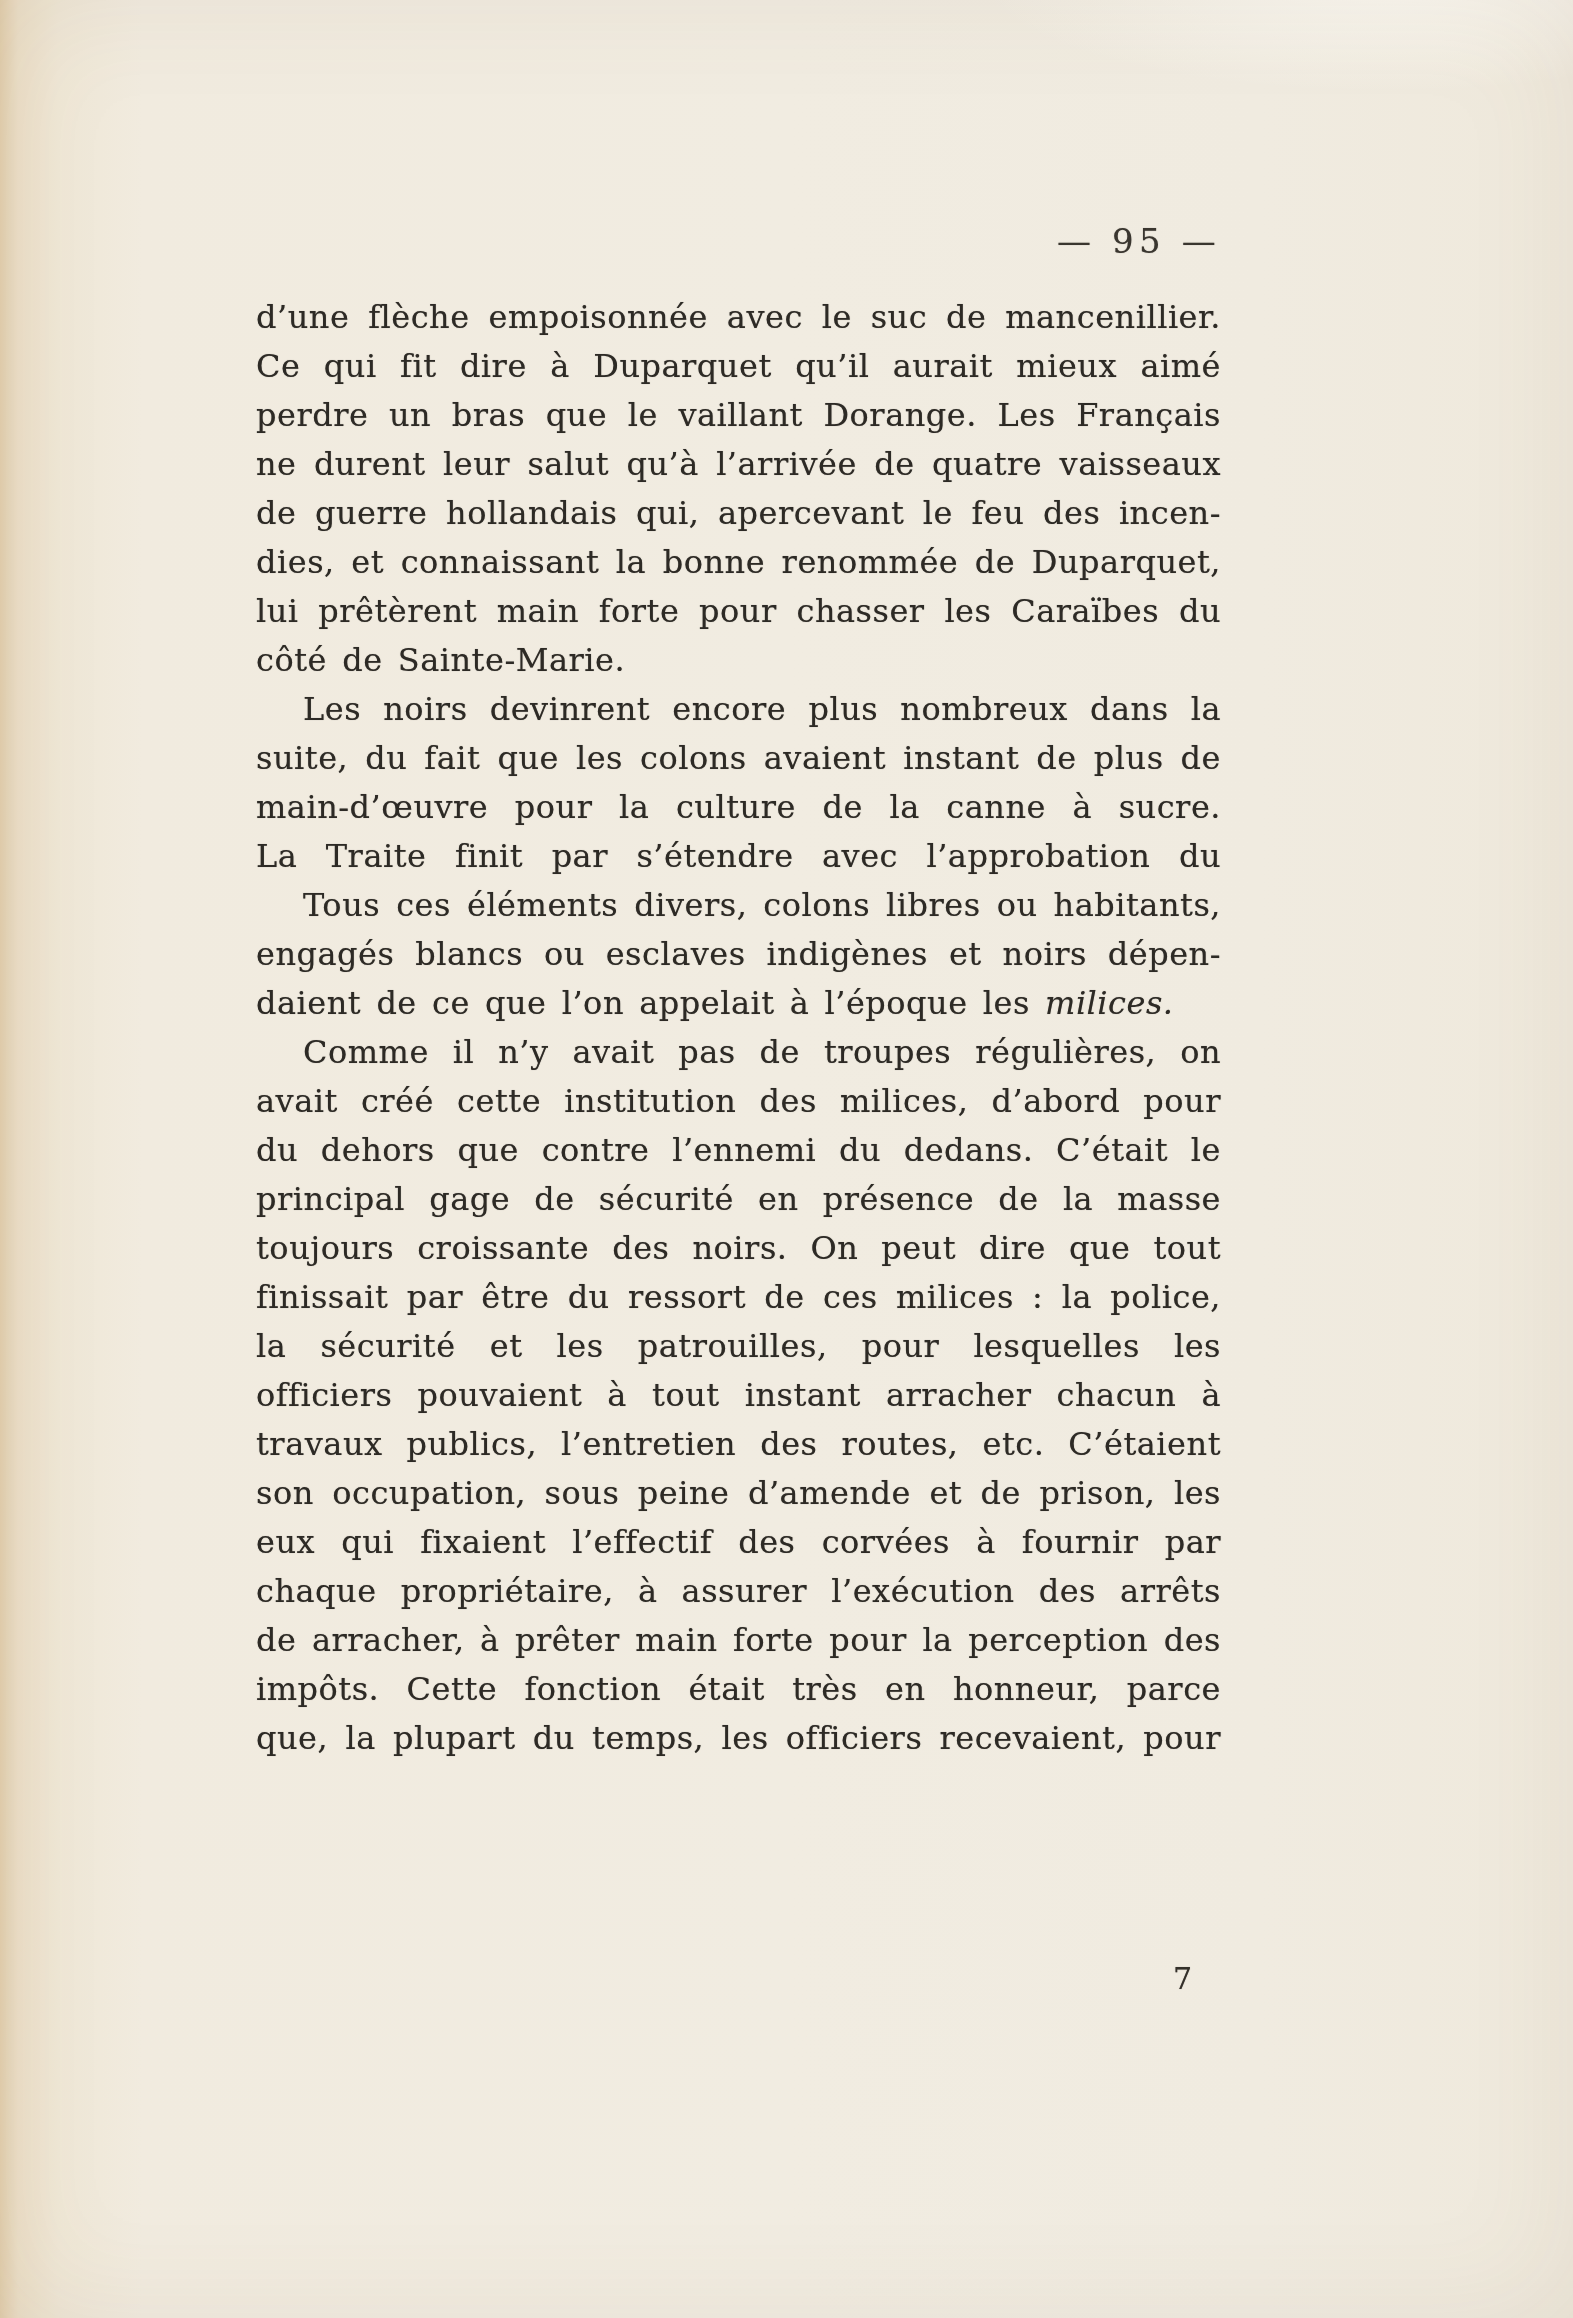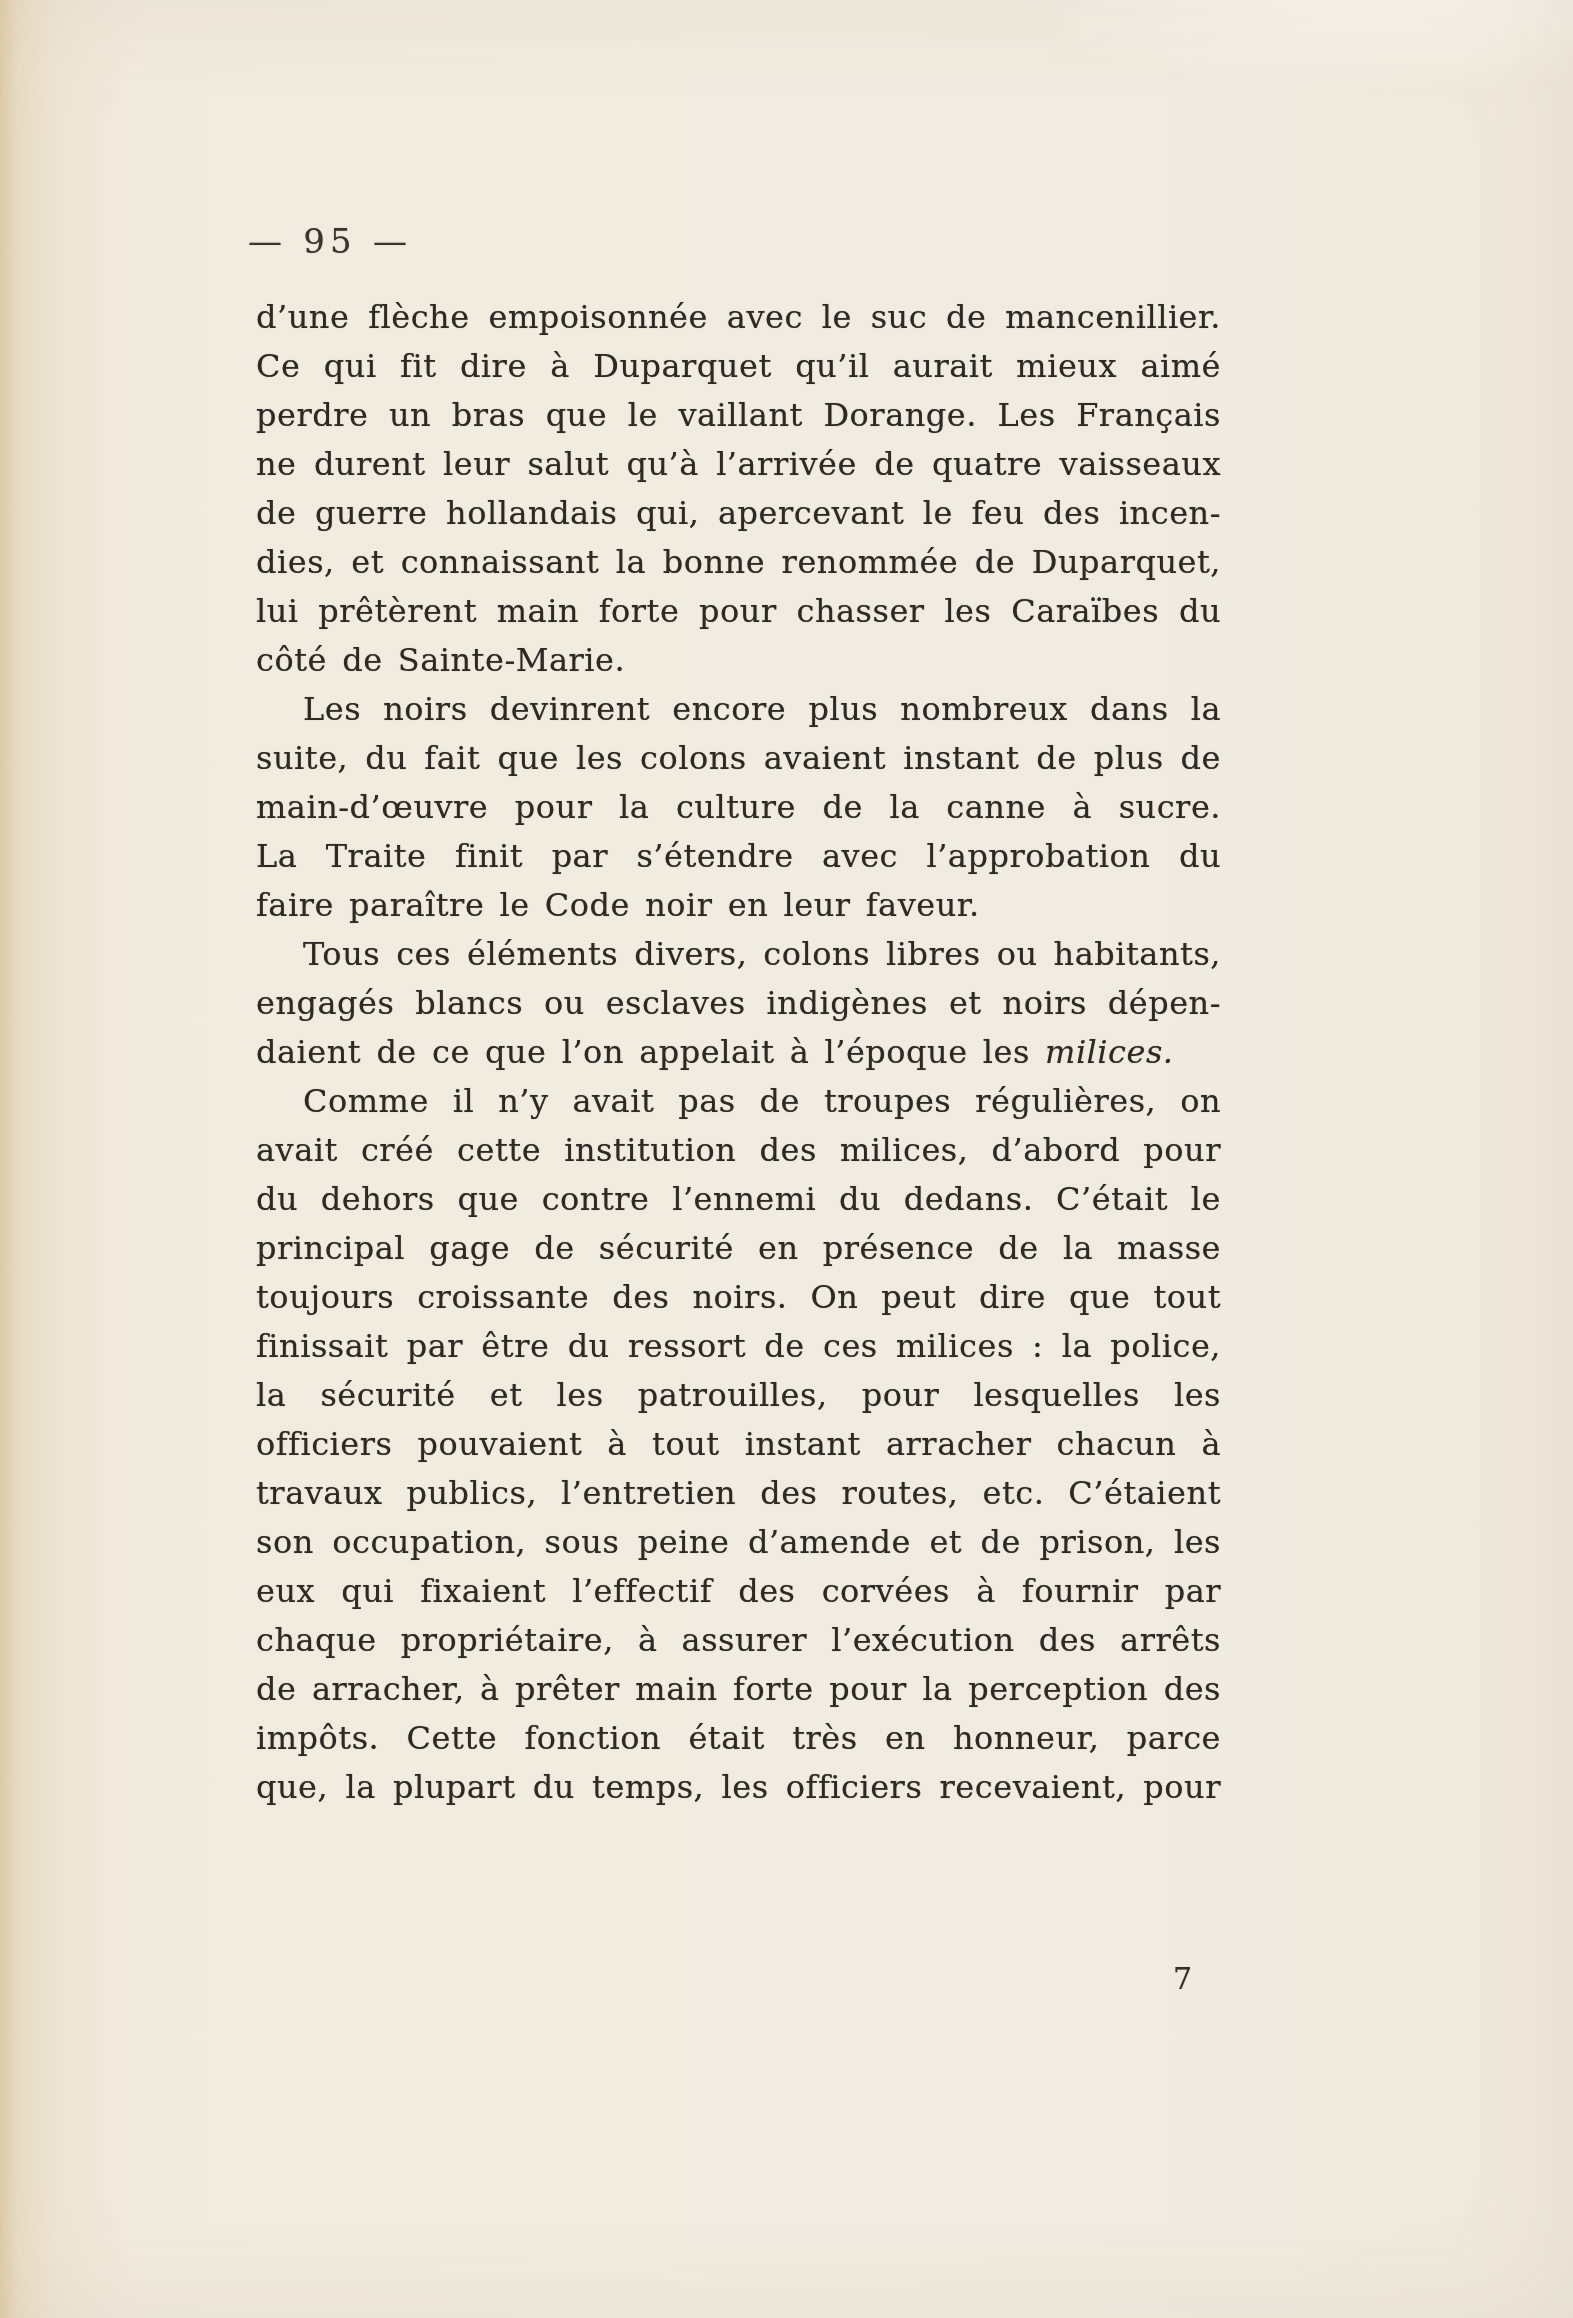--- a/index.html
+++ b/index.html
@@ -18,21 +18,21 @@
       radial-gradient(ellipse 584px 169px at 88% -26px, rgba(252,250,244,0.9), rgba(252,250,244,0) 70%),
       linear-gradient(90deg, #e2cfae 0px, #ecdfc8 18px, #efe7d6 58px, #f1ebdf 143px, #f1ece1 50%, #f0ebe0 80%, #efe9dc 100%),
       #f1ece1;
     box-shadow: inset 0 0 117px rgba(120, 95, 60, 0.08);
   }
   .page-number-header {
     position: absolute;
     top: 221px;
     left: 248px;
     width: 973px;
-    text-align: left;
+    text-align: right;
     font-size: 34px;
     letter-spacing: 5.2px;
     color: #3a362f;
     text-shadow: 0 0 1px rgba(58,54,47,0.45);
   }
   .text-block {
     position: absolute;
     top: 293px;
     left: 248px;
     width: 973px;
@@ -79,21 +79,20 @@
       <div class="line"><span>perdre un bras que le vaillant Dorange. Les Français</span></div>
       <div class="line"><span>ne durent leur salut qu’à l’arrivée de quatre vaisseaux</span></div>
       <div class="line"><span>de guerre hollandais qui, apercevant le feu des incen-</span></div>
       <div class="line"><span>dies, et connaissant la bonne renommée de Duparquet,</span></div>
       <div class="line"><span>lui prêtèrent main forte pour chasser les Caraïbes du</span></div>
       <div class="line para-end"><span>côté de Sainte-Marie.</span></div>
       <div class="line indent"><span>Les noirs devinrent encore plus nombreux dans la</span></div>
       <div class="line"><span>suite, du fait que les colons avaient instant de plus de</span></div>
       <div class="line"><span>main-d’œuvre pour la culture de la canne à sucre.</span></div>
       <div class="line"><span>La Traite finit par s’étendre avec l’approbation du</span></div>
-      <div class="line para-end"><span>faire paraître le Code noir en leur faveur.</span></div>
       <div class="line indent"><span>Tous ces éléments divers, colons libres ou habitants,</span></div>
       <div class="line"><span>engagés blancs ou esclaves indigènes et noirs dépen-</span></div>
       <div class="line para-end"><span>daient de ce que l’on appelait à l’époque les </span><em>milices.</em></div>
       <div class="line indent"><span>Comme il n’y avait pas de troupes régulières, on</span></div>
       <div class="line"><span>avait créé cette institution des milices, d’abord pour</span></div>
       <div class="line"><span>du dehors que contre l’ennemi du dedans. C’était le</span></div>
       <div class="line"><span>principal gage de sécurité en présence de la masse</span></div>
       <div class="line"><span>toujours croissante des noirs. On peut dire que tout</span></div>
       <div class="line"><span>finissait par être du ressort de ces milices : la police,</span></div>
       <div class="line"><span>la sécurité et les patrouilles, pour lesquelles les</span></div>

